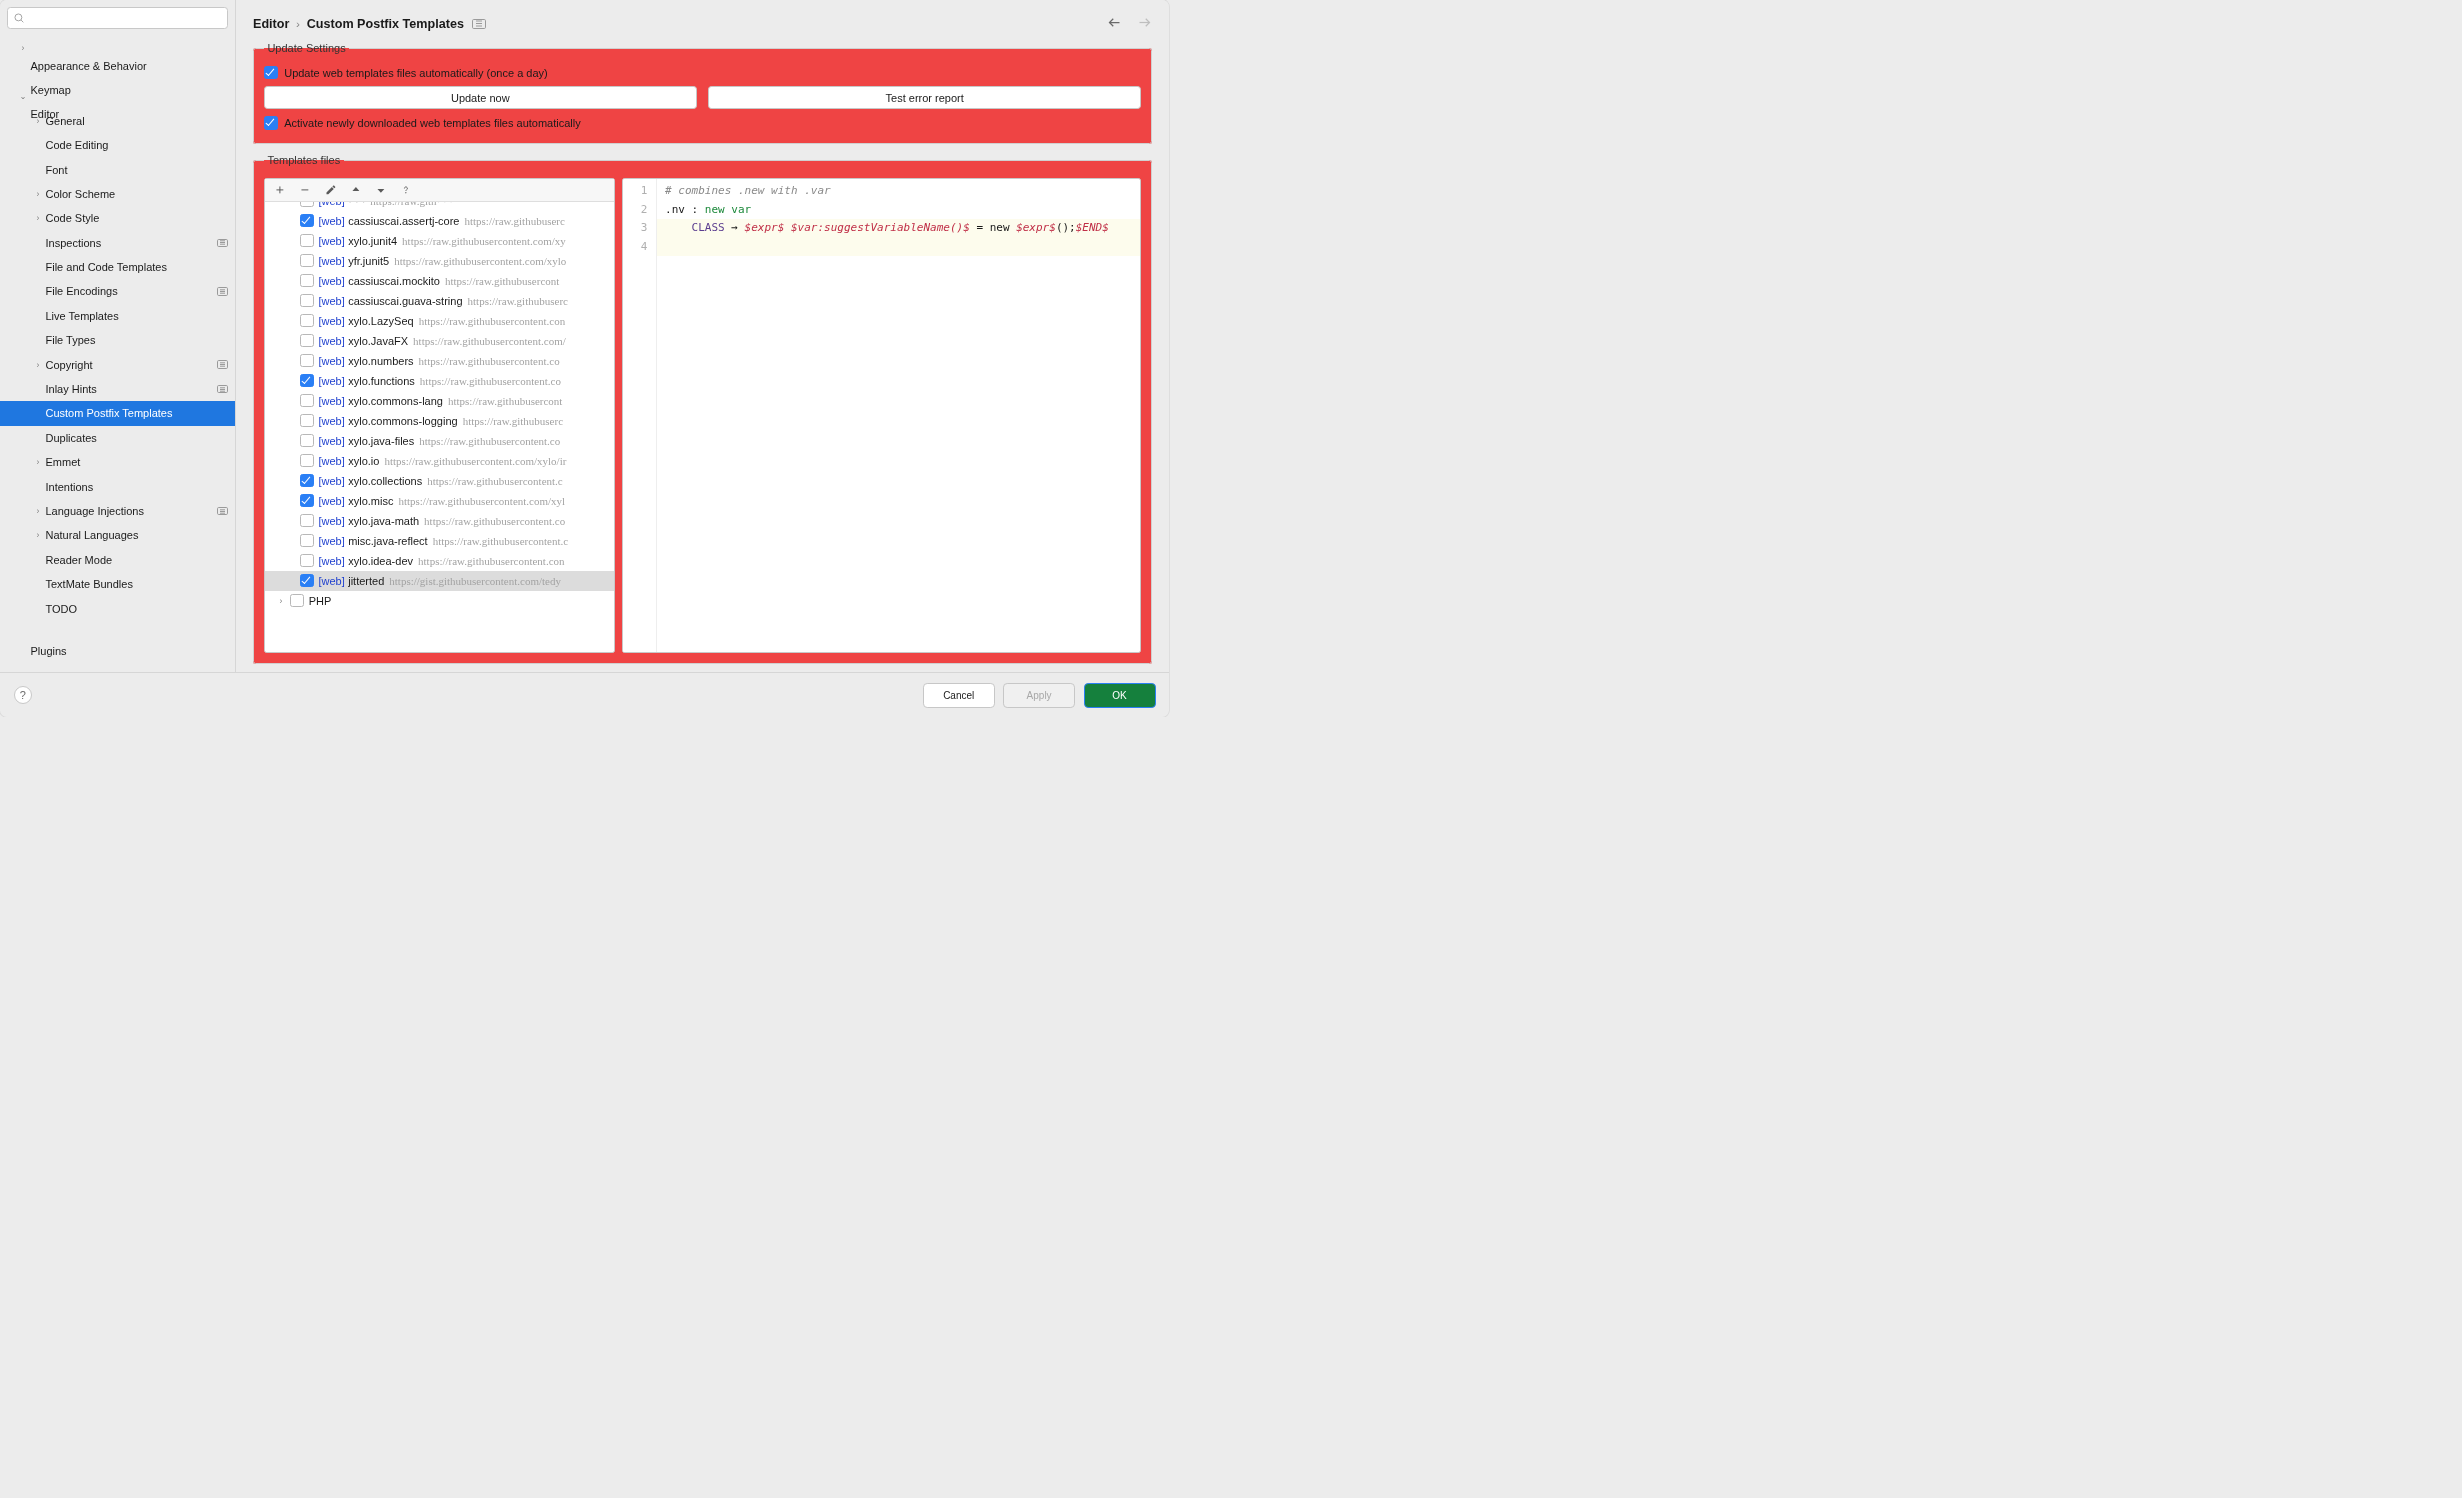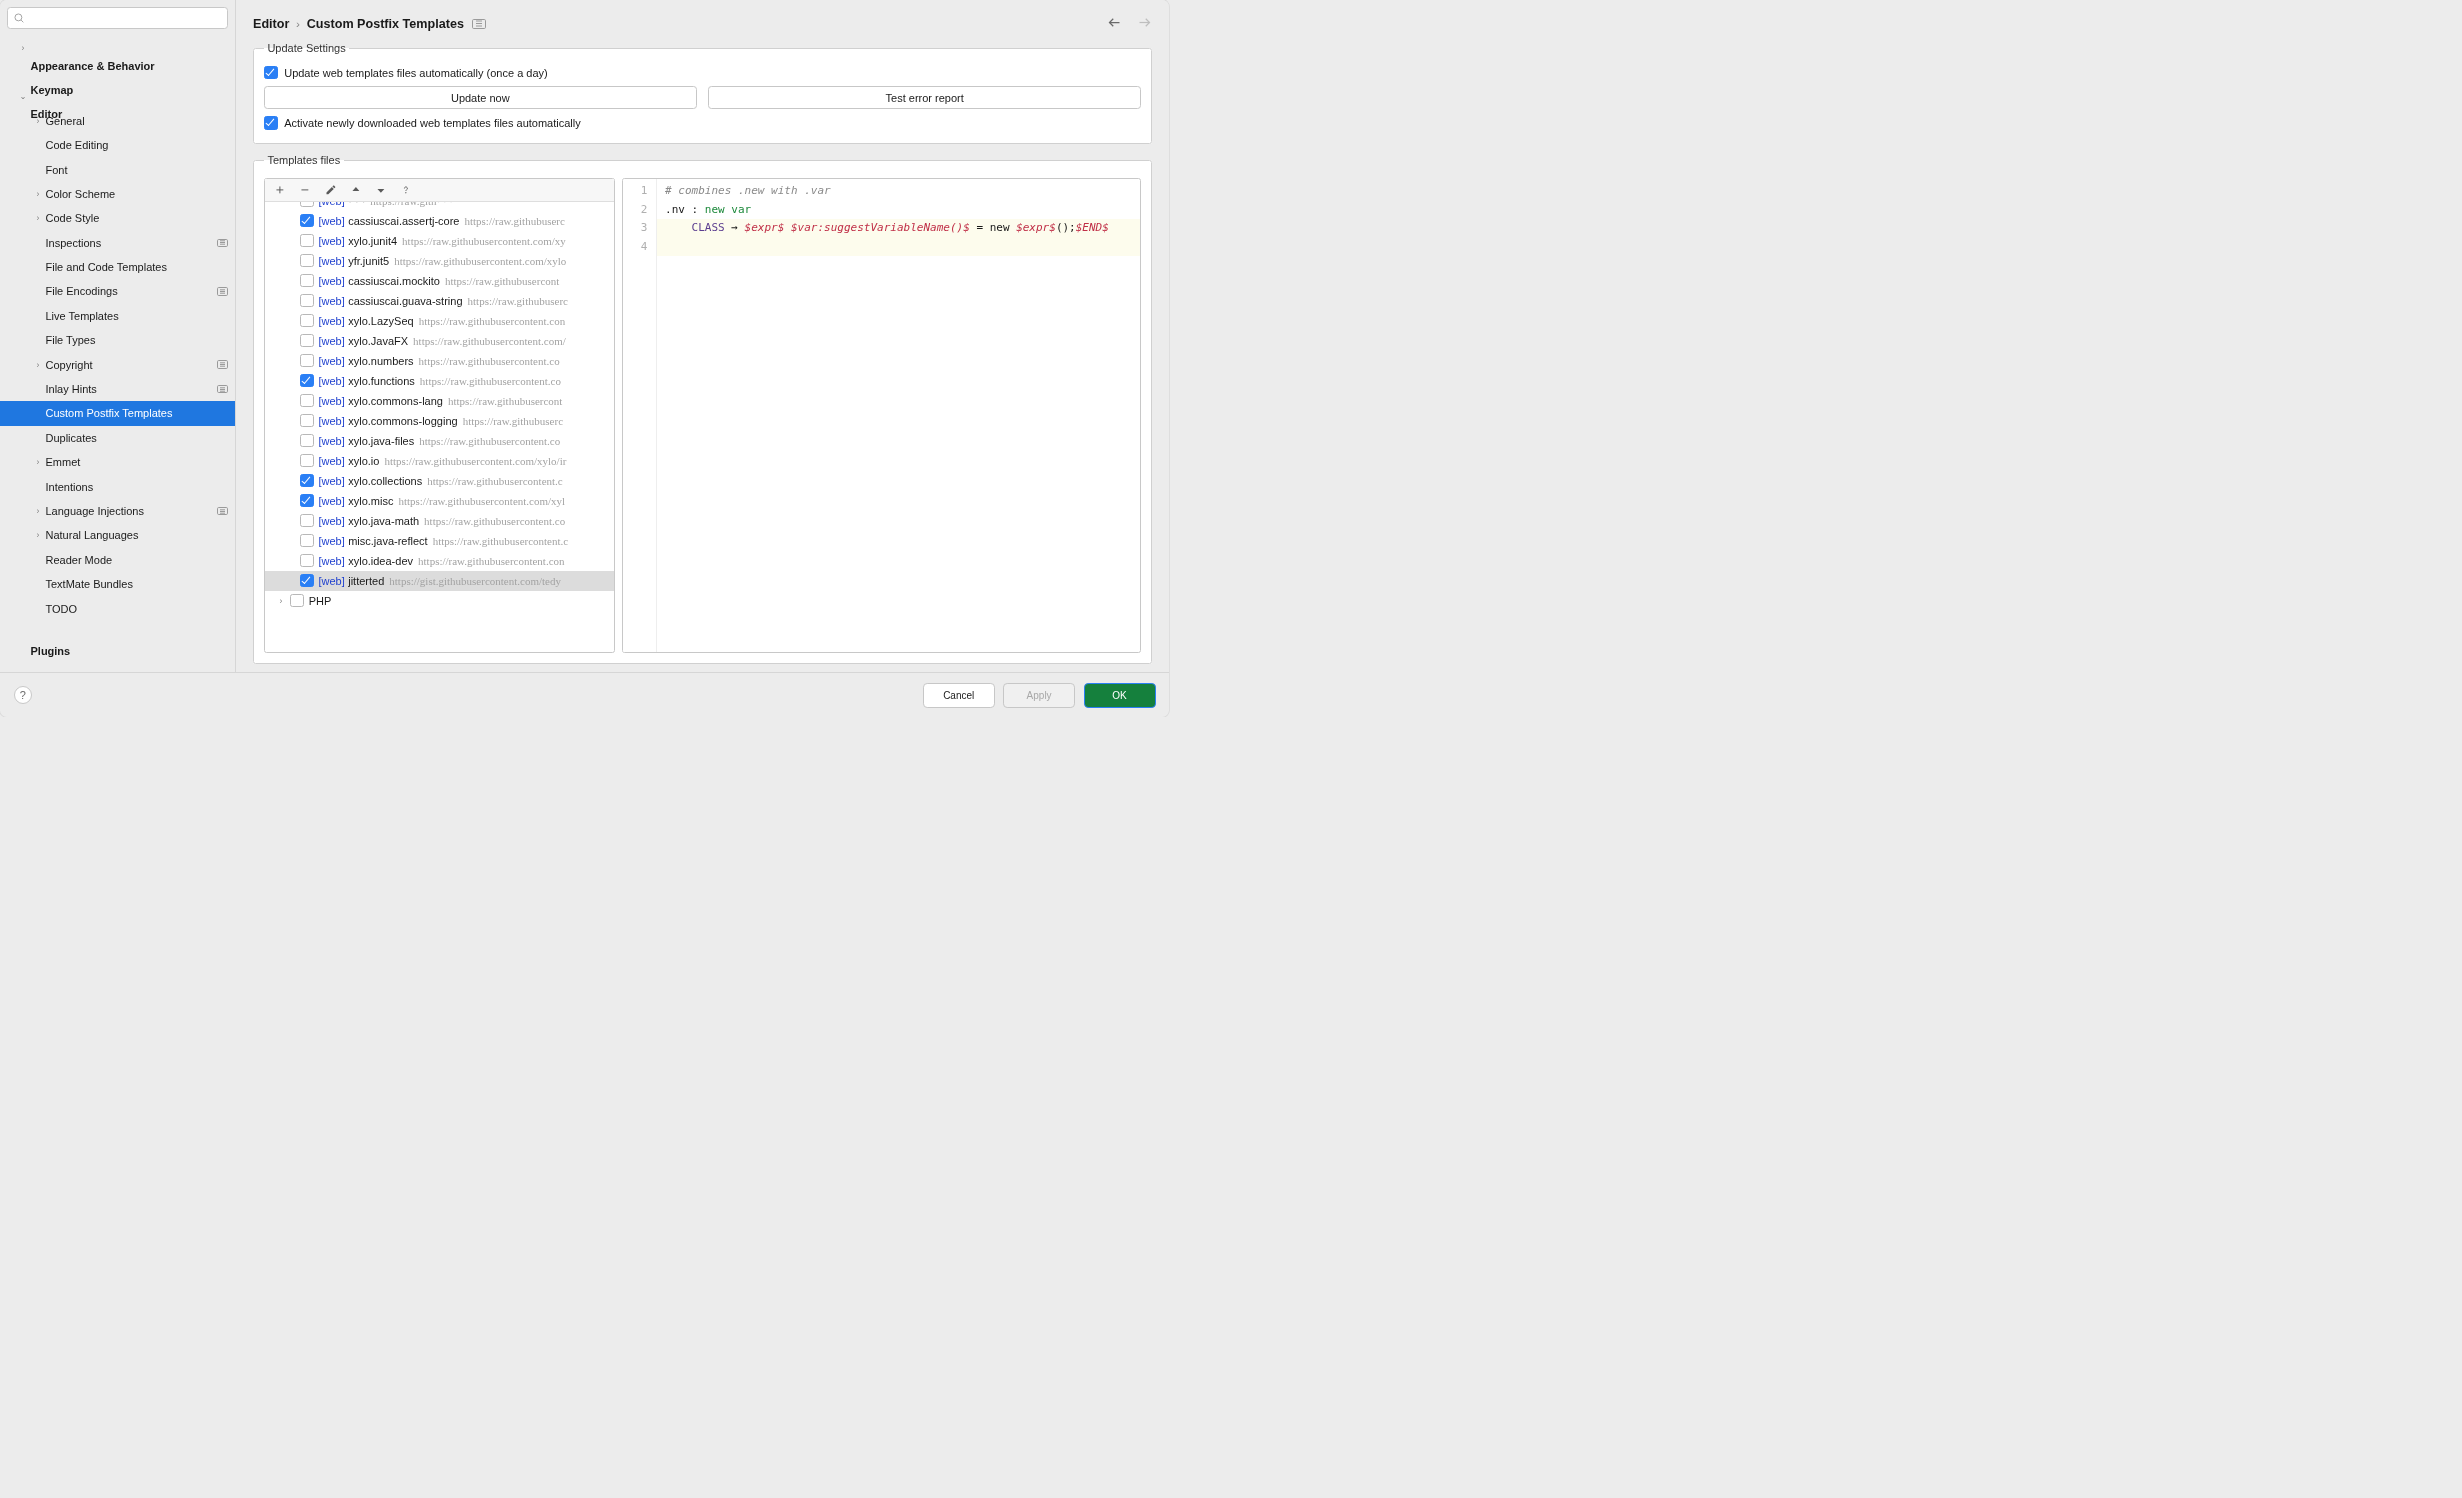--- a/index.html
+++ b/index.html
@@ -86,21 +86,21 @@
   position: relative;
 }
 .tree-item .chev {
   width: 11.8px;
   text-align: center;
   color: #7a7a7a;
   font-size: 8.4px;
   margin-right: 1.7px;
 }
 .tree-item .label { flex: 1; white-space: nowrap; overflow: hidden; text-overflow: ellipsis; }
-.tree-item.bold .label { font-weight: 700; margin-top: 36px;}
+.tree-item.bold .label { font-weight: 400; margin-top: 36px;}
 .tree-item.selected { background: #1f77e0; color: #fff; }
 .tree-item.selected .chev, .tree-item.selected .badge { color: #fff; }
 .tree-item .badge {
   width: 11.8px; height: 8.4px;
   border: 0.8px solid #9a9a9a;
   border-radius: 1.7px;
   margin-left: 3.4px;
   display:flex; align-items:center; justify-content:center;
 }
 .tree-item .badge::after { content:""; width:5px; height:0.8px; background:#9a9a9a; box-shadow: 0 -1.7px 0 #9a9a9a, 0 1.7px 0 #9a9a9a;}
@@ -140,21 +140,21 @@
   gap: 11.8px;
   min-height: 0;
 }
 .left-col { flex: 1; display: flex; flex-direction: column; min-width: 0; gap: 10px;}
 .right-col { width: 251px; }
 
 fieldset {
   border: 0.8px solid #d0d0d0;
   border-radius: 2.5px;
   padding: 8.4px 10px 10px 10px;
-  background: #ffffff;
+  background: #ef4444;
 }
 legend { padding: 0 3.4px; color: #333; font-size: 11px; }
 
 .row { display: flex; align-items: center; gap: 6.7px; margin: 3.4px 0; }
 .btn {
   background: #fff;
   border: 0.8px solid #c7c7c7;
   border-radius: 3.4px;
   height: 23.5px;
   display:flex; align-items:center; justify-content:center;

